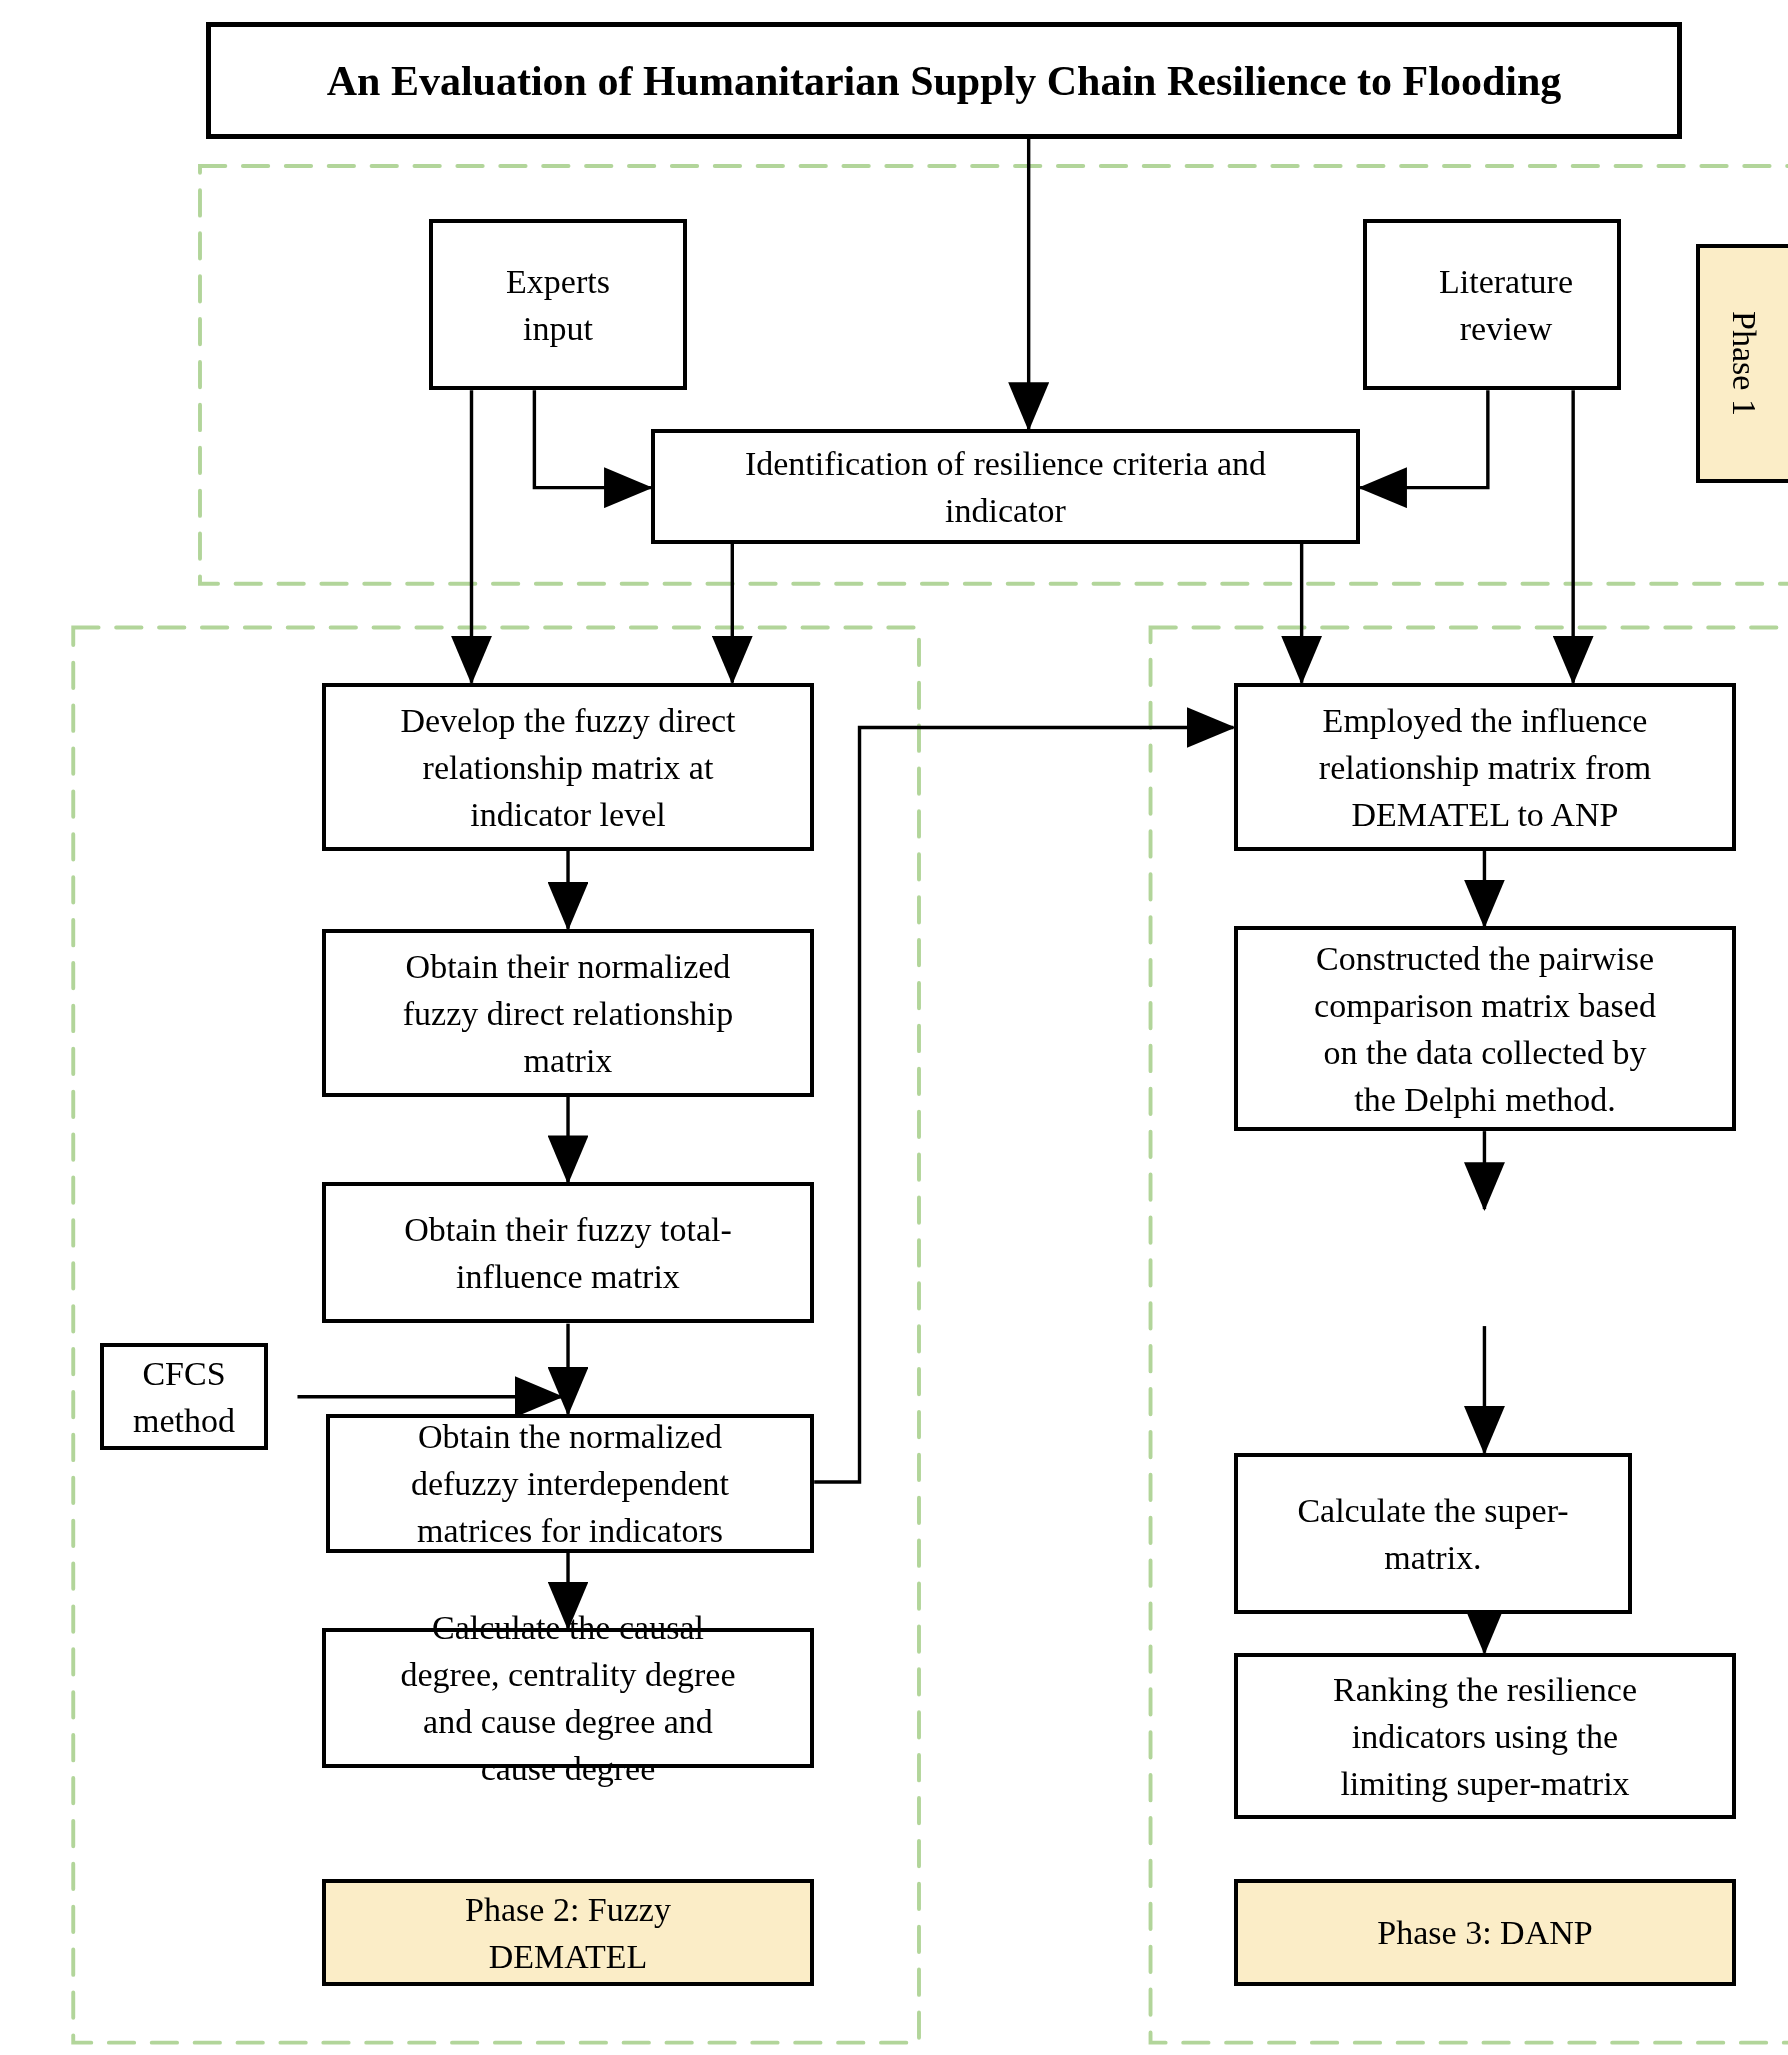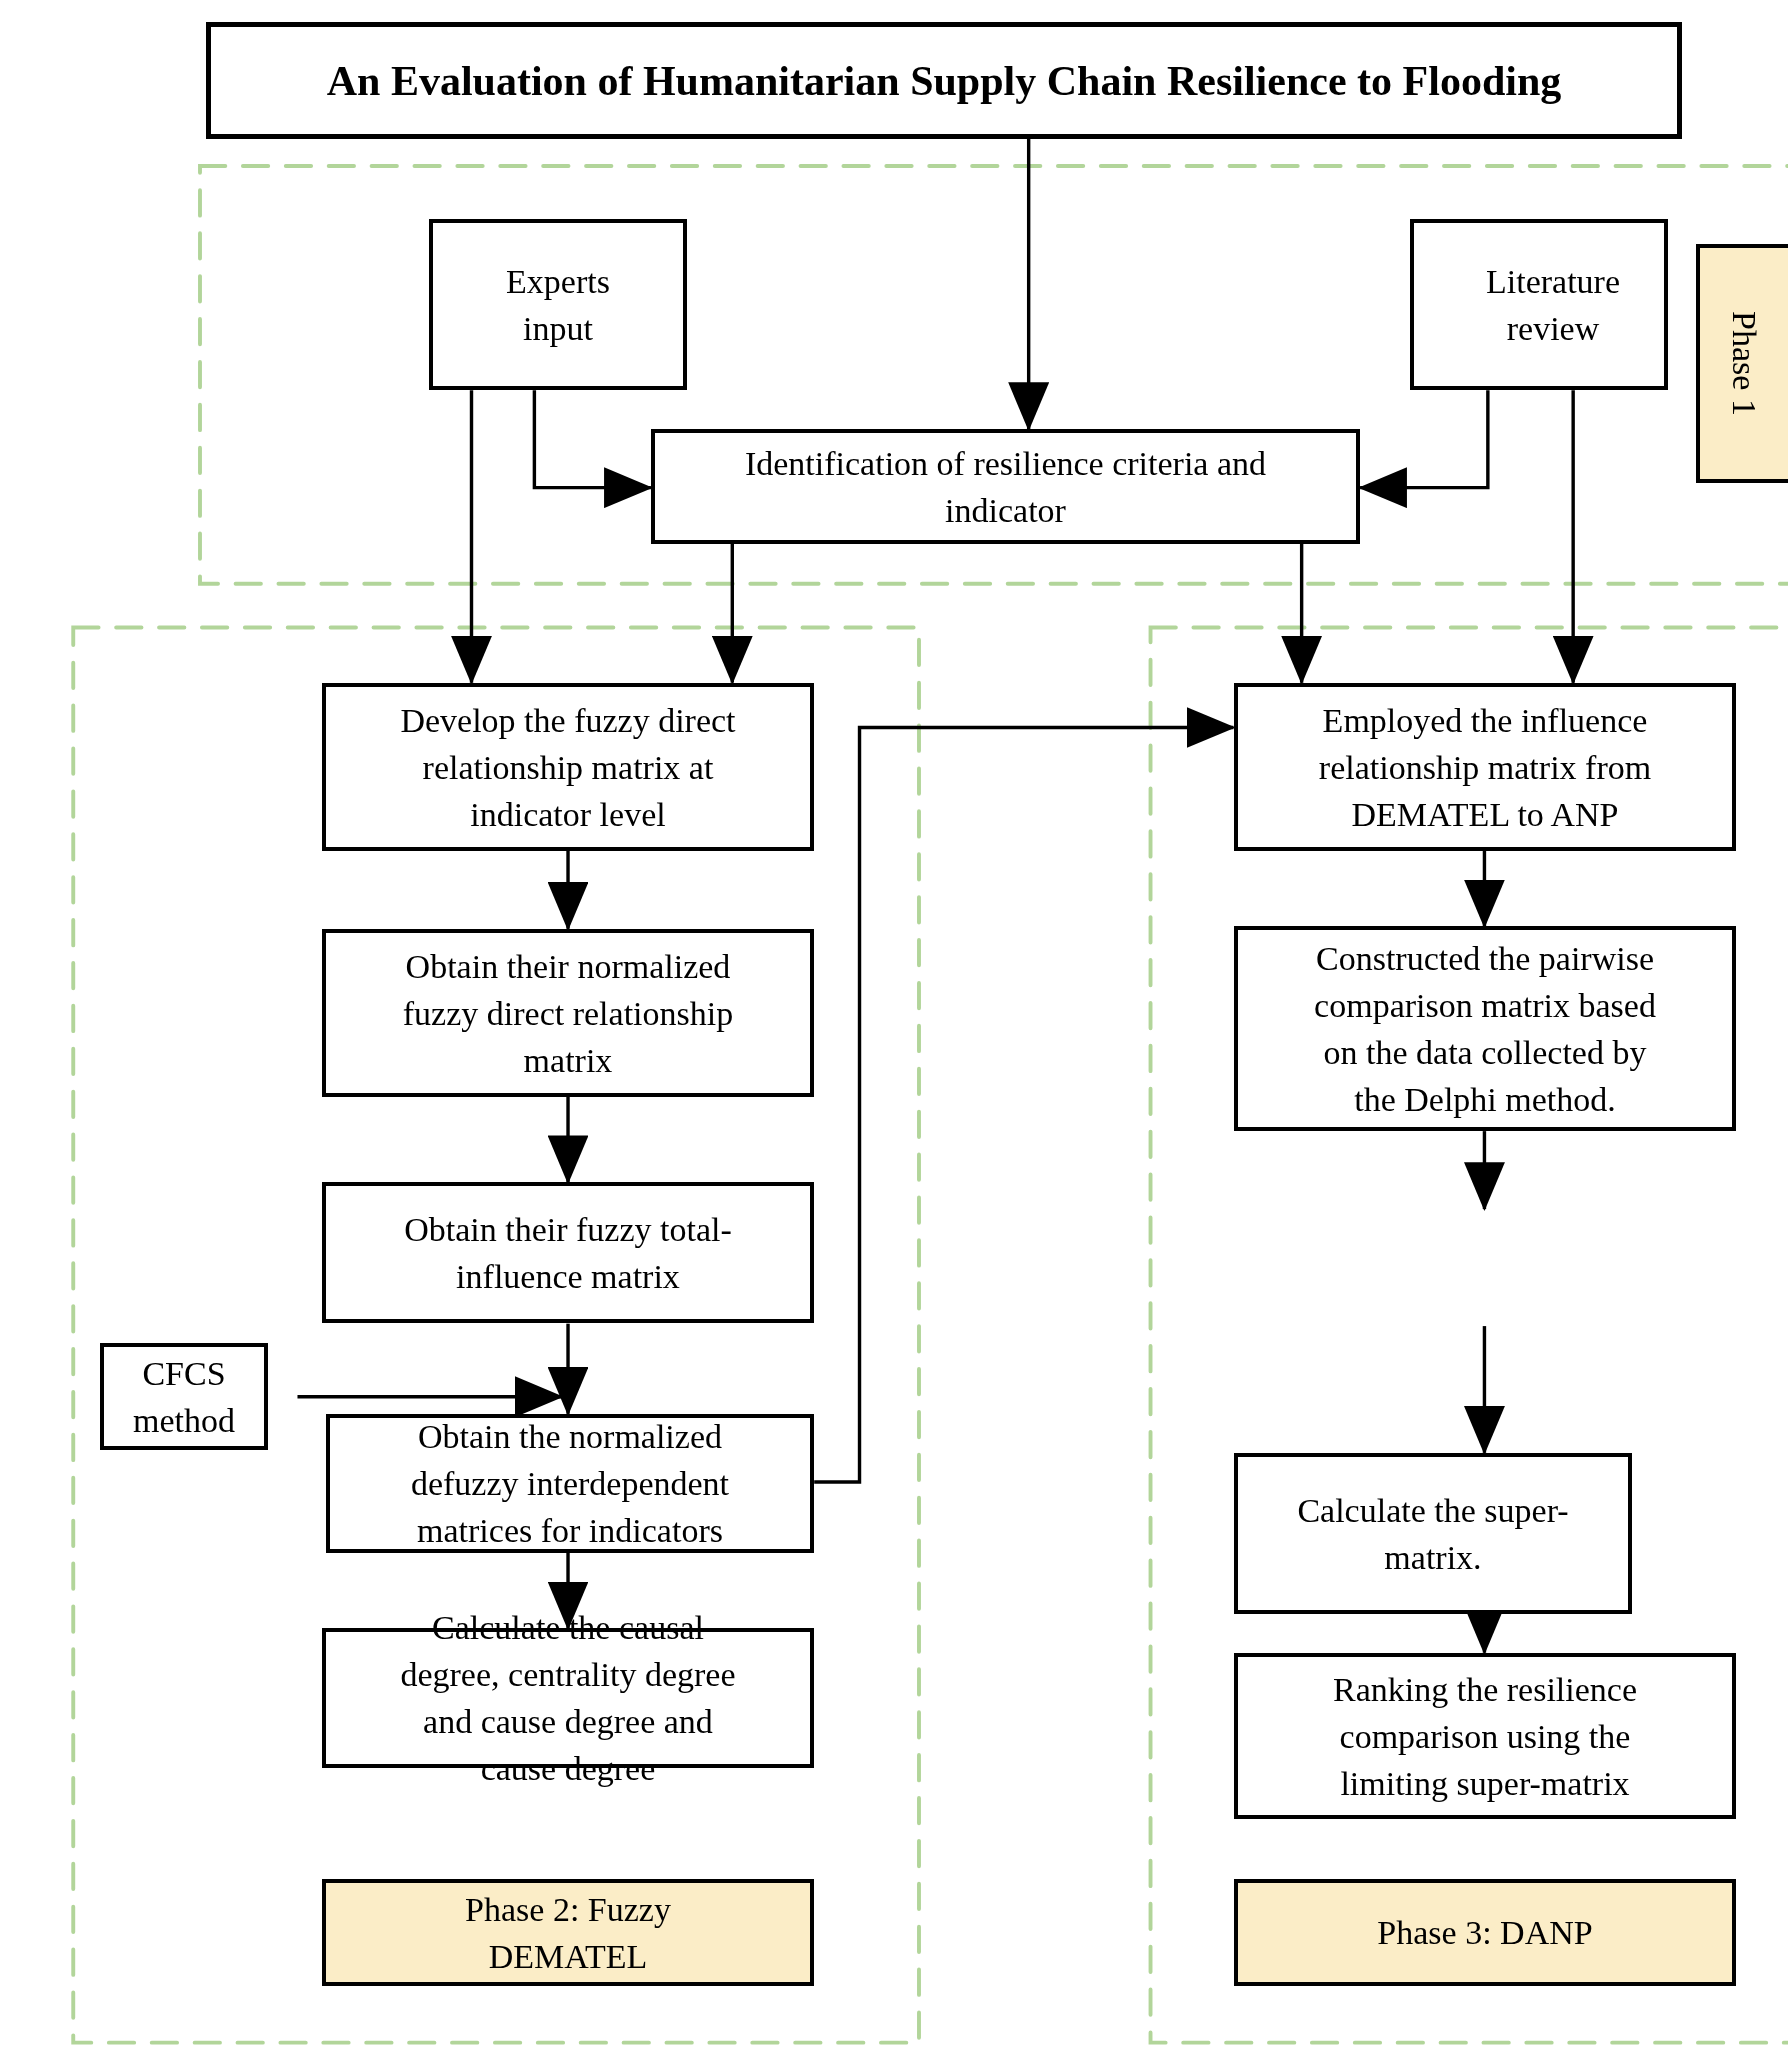--- a/index.html
+++ b/index.html
@@ -49,21 +49,21 @@
     <path class="conn" d="M2955 2320 V2480" marker-end="url(#arr)"></path>
     <path class="conn" d="M2955 2720 V2980" marker-end="url(#arr)"></path>
     <path class="conn" d="M2955 3310 V3390" marker-end="url(#arr)"></path>
   </svg>
 
   <div class="node title-box" style="left:162px;top:22px;width:1476px;height:117px;">An Evaluation of Humanitarian Supply Chain Resilience to Flooding</div>
 
   <div class="node" style="left:385px;top:219px;width:258px;height:171px;">Experts
 input</div>
 
-  <div class="node" style="left:1366px;top:219px;width:258px;height:171px;padding-left:28px;">Literature
+  <div class="node" style="left:1319px;top:219px;width:258px;height:171px;padding-left:28px;">Literature
 review</div>
 
   <div class="node tan" style="left:1652px;top:244px;width:96px;height:239px;">
     <span class="vtext">Phase 1</span>
   </div>
 
   <div class="node" style="left:278px;top:683px;width:492px;height:168px;">Develop the fuzzy direct
 relationship matrix at
 indicator level</div>
 
@@ -99,19 +99,19 @@
   <div class="node" style="left:1190px;top:926px;width:502px;height:205px;">Constructed the pairwise
 comparison matrix based
 on the data collected by
 the Delphi method.</div>
 
 
   <div class="node" style="left:1190px;top:1453px;width:398px;height:161px;">Calculate the super-
 matrix.</div>
 
   <div class="node" style="left:1190px;top:1653px;width:502px;height:166px;">Ranking the resilience
-comparison using the
+indicators using the
 limiting super-matrix</div>
 
   <div class="node tan" style="left:1190px;top:1879px;width:502px;height:107px;">Phase 3:  DANP</div>
 
 </div>
 
 
 </body></html>

